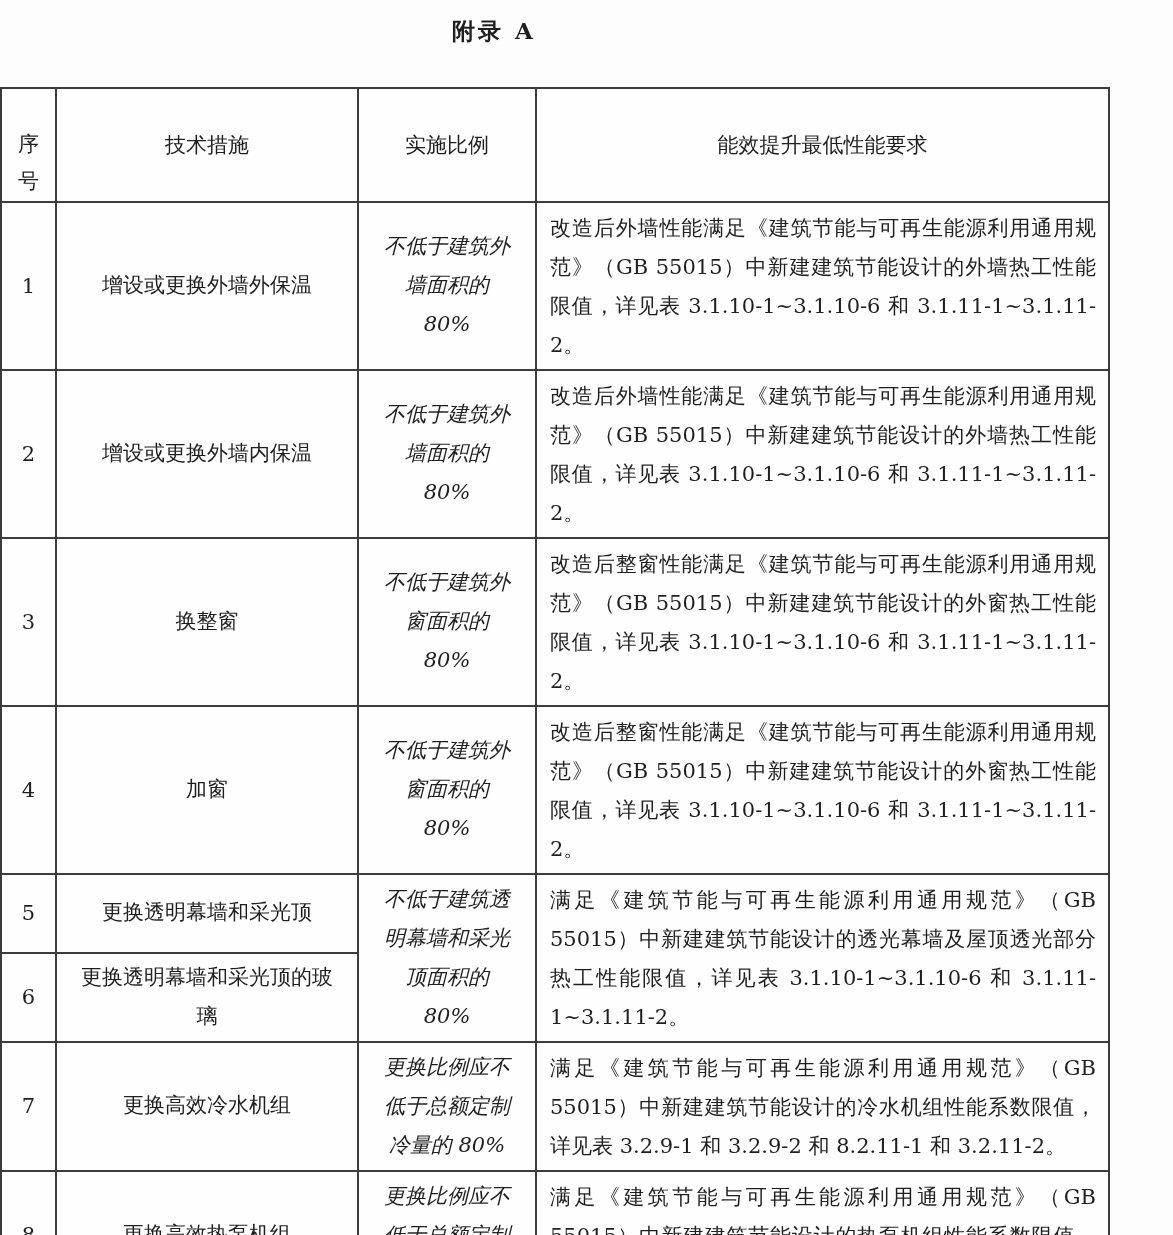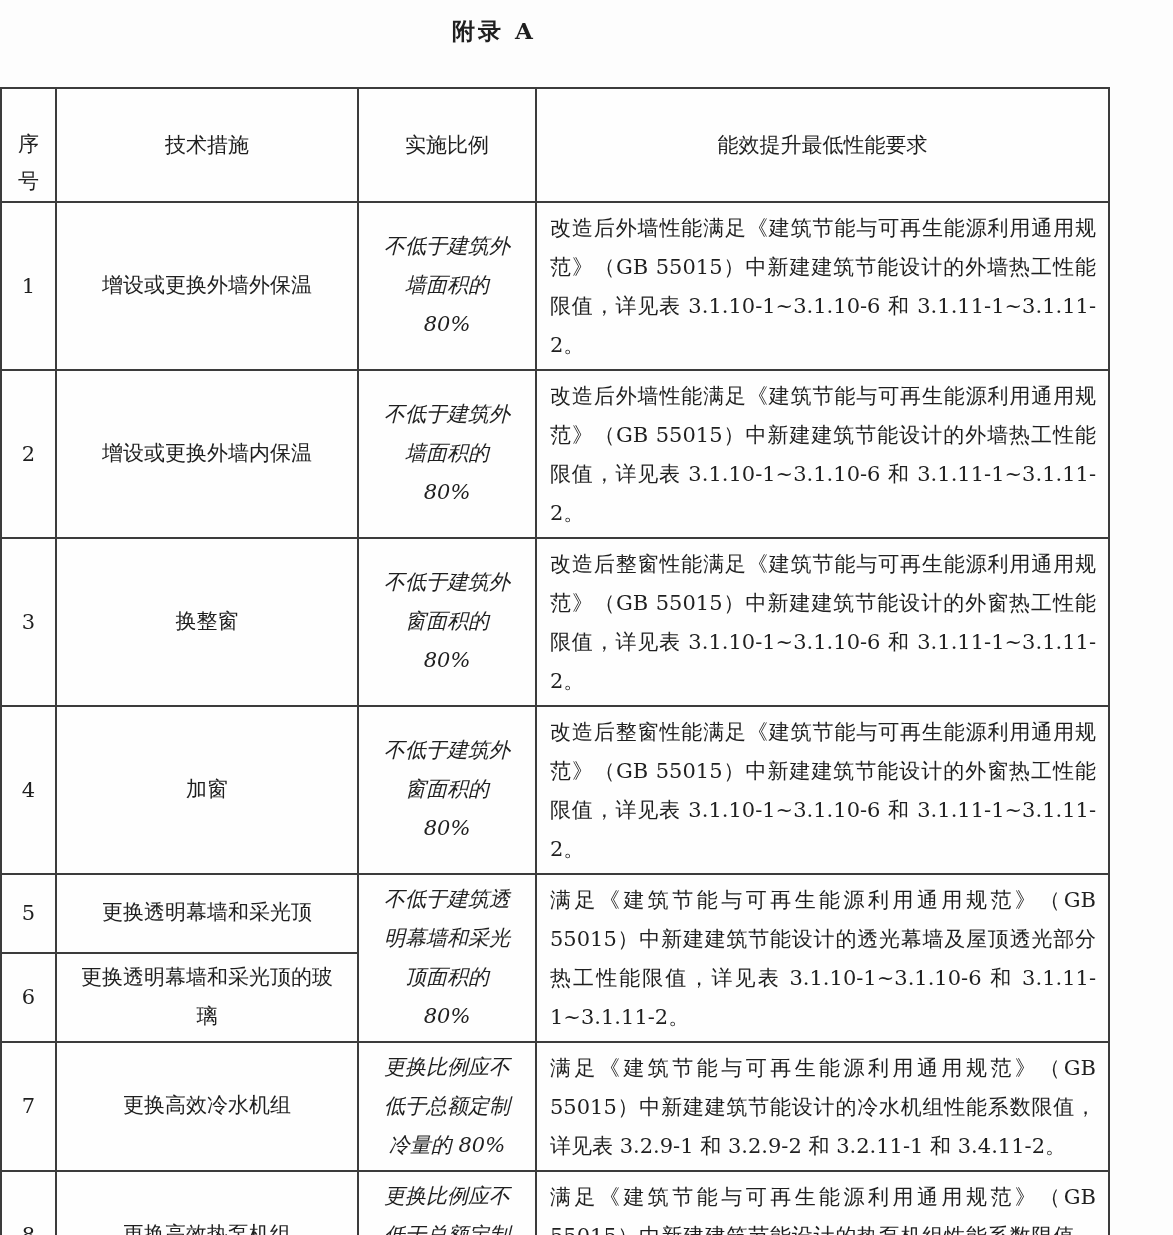--- a/index.html
+++ b/index.html
@@ -176,21 +176,21 @@
       <td class="c-no">6</td>
       <td class="c-measure wrap">更换透明幕墙和采光顶的玻璃</td>
     </tr>
 
     <tr class="r-std">
       <td class="c-no">7</td>
       <td class="c-measure">更换高效冷水机组</td>
       <td class="c-ratio">
         <span class="inner">更换比例应不低于总额定制冷量的 80%</span>
       </td>
-      <td class="c-req">满足《建筑节能与可再生能源利用通用规范》（GB 55015）中新建建筑节能设计的冷水机组性能系数限值，详见表 3.2.9-1 和 3.2.9-2 和 3.2.11-1 和 3.4.11-2。</td>
+      <td class="c-req">满足《建筑节能与可再生能源利用通用规范》（GB 55015）中新建建筑节能设计的冷水机组性能系数限值，详见表 3.2.9-1 和 3.2.9-2 和 8.2.11-1 和 3.2.11-2。</td>
     </tr>
 
     <tr class="r-std">
       <td class="c-no">8</td>
       <td class="c-measure">更换高效热泵机组</td>
       <td class="c-ratio">
         <span class="inner">更换比例应不低于总额定制冷量的 80%</span>
       </td>
       <td class="c-req">满足《建筑节能与可再生能源利用通用规范》（GB 55015）中新建建筑节能设计的热泵机组性能系数限值，详见表 3.2.9-1 和 3.2.9-2 和 3.2.11-1 和 3.2.11-2。</td>
     </tr>

